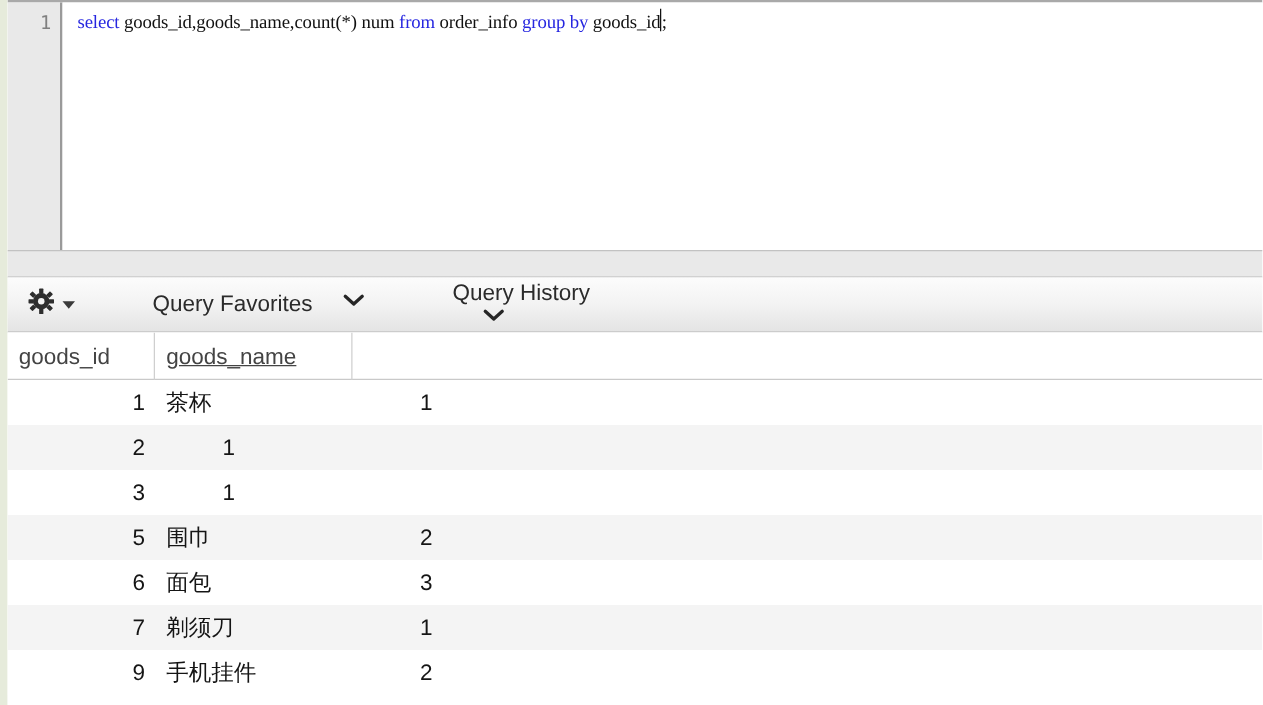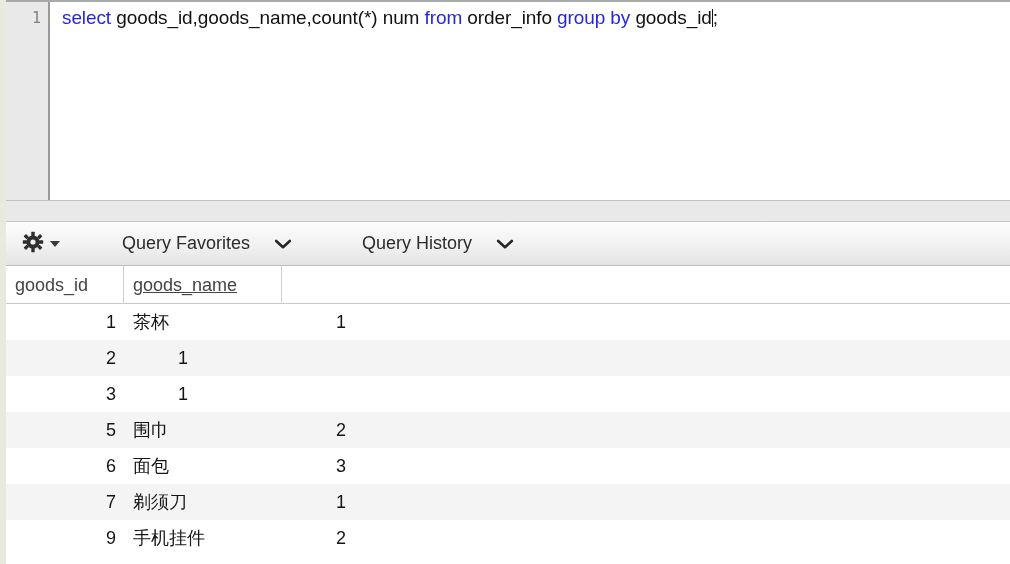--- a/index.html
+++ b/index.html
@@ -56,22 +56,22 @@
   }
   .code-area {
     flex: 1 1 auto;
     position: relative;
     padding-top: 4px;
     padding-left: 12px;
     background: #ffffff;
     overflow: hidden;
   }
   .code-line {
-    font-family: Liberation Sans, sans-serif;
-    font-size: 19px;
+    font-family: Liberation Serif, serif;
+    font-size: 15px;
     line-height: 24px;
     white-space: pre;
     color: #111111;
     letter-spacing: -0.1px;
   }
   .kw {
     color: #2626e0;
   }
   .caret {
     display: inline-block;
@@ -118,25 +118,25 @@
   .tri {
     width: 0;
     height: 0;
     border-left: 5px solid transparent;
     border-right: 5px solid transparent;
     border-top: 6px solid #3a3a3a;
     margin-left: 6px;
   }
   .tb-item {
     display: flex;
-    align-items: flex-end;
+    align-items: flex-start;
     cursor: default;
   }
   .tb-item.favorites { margin-left: 62px; }
-  .tb-item.history { margin-left: 70px; }
+  .tb-item.history { margin-left: 70px; flex-direction: column; }
   .tb-label {
     font-family: "Liberation Sans", sans-serif;
     font-size: 18px;
     color: #2b2b2b;
   }
   .chev {
     margin-left: 24px;
     display: block;
   }
 

